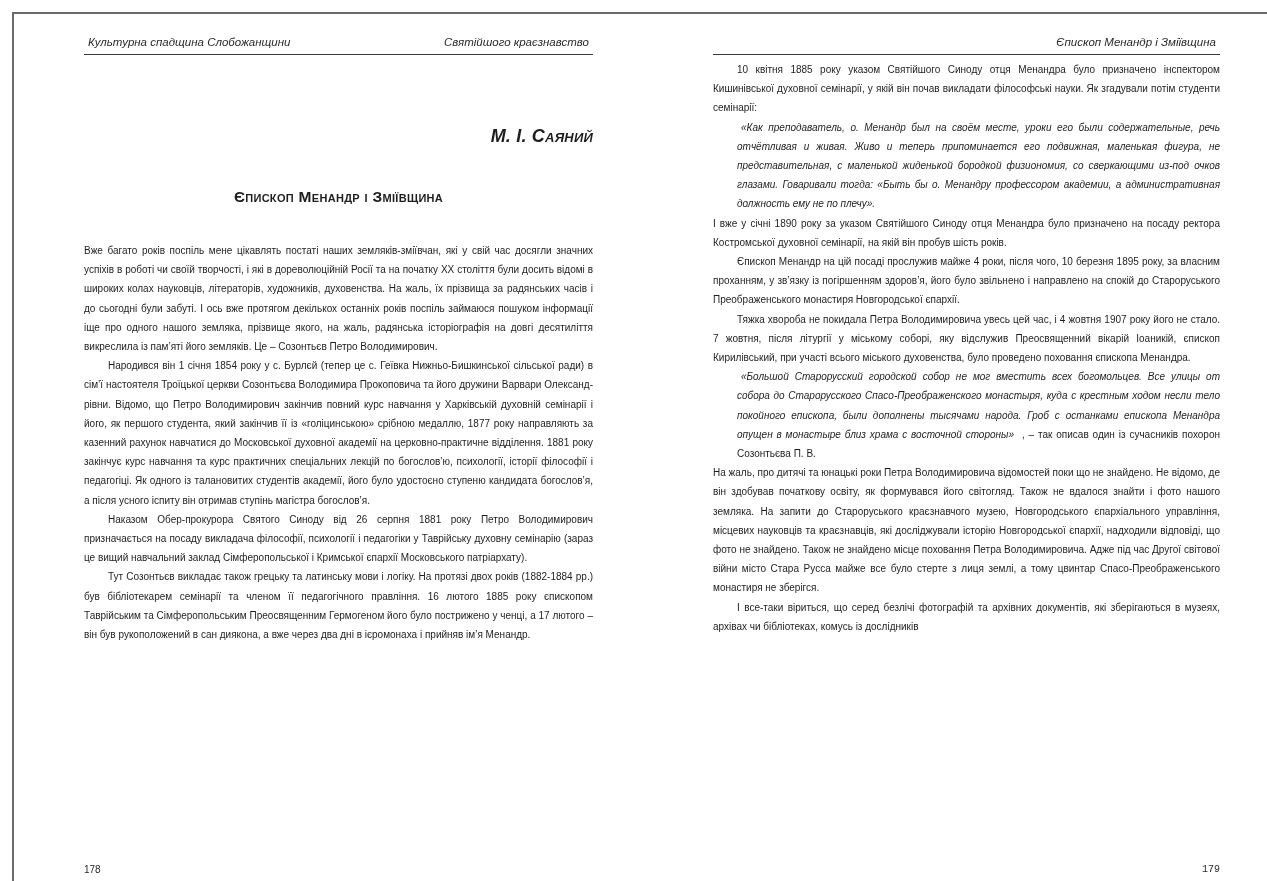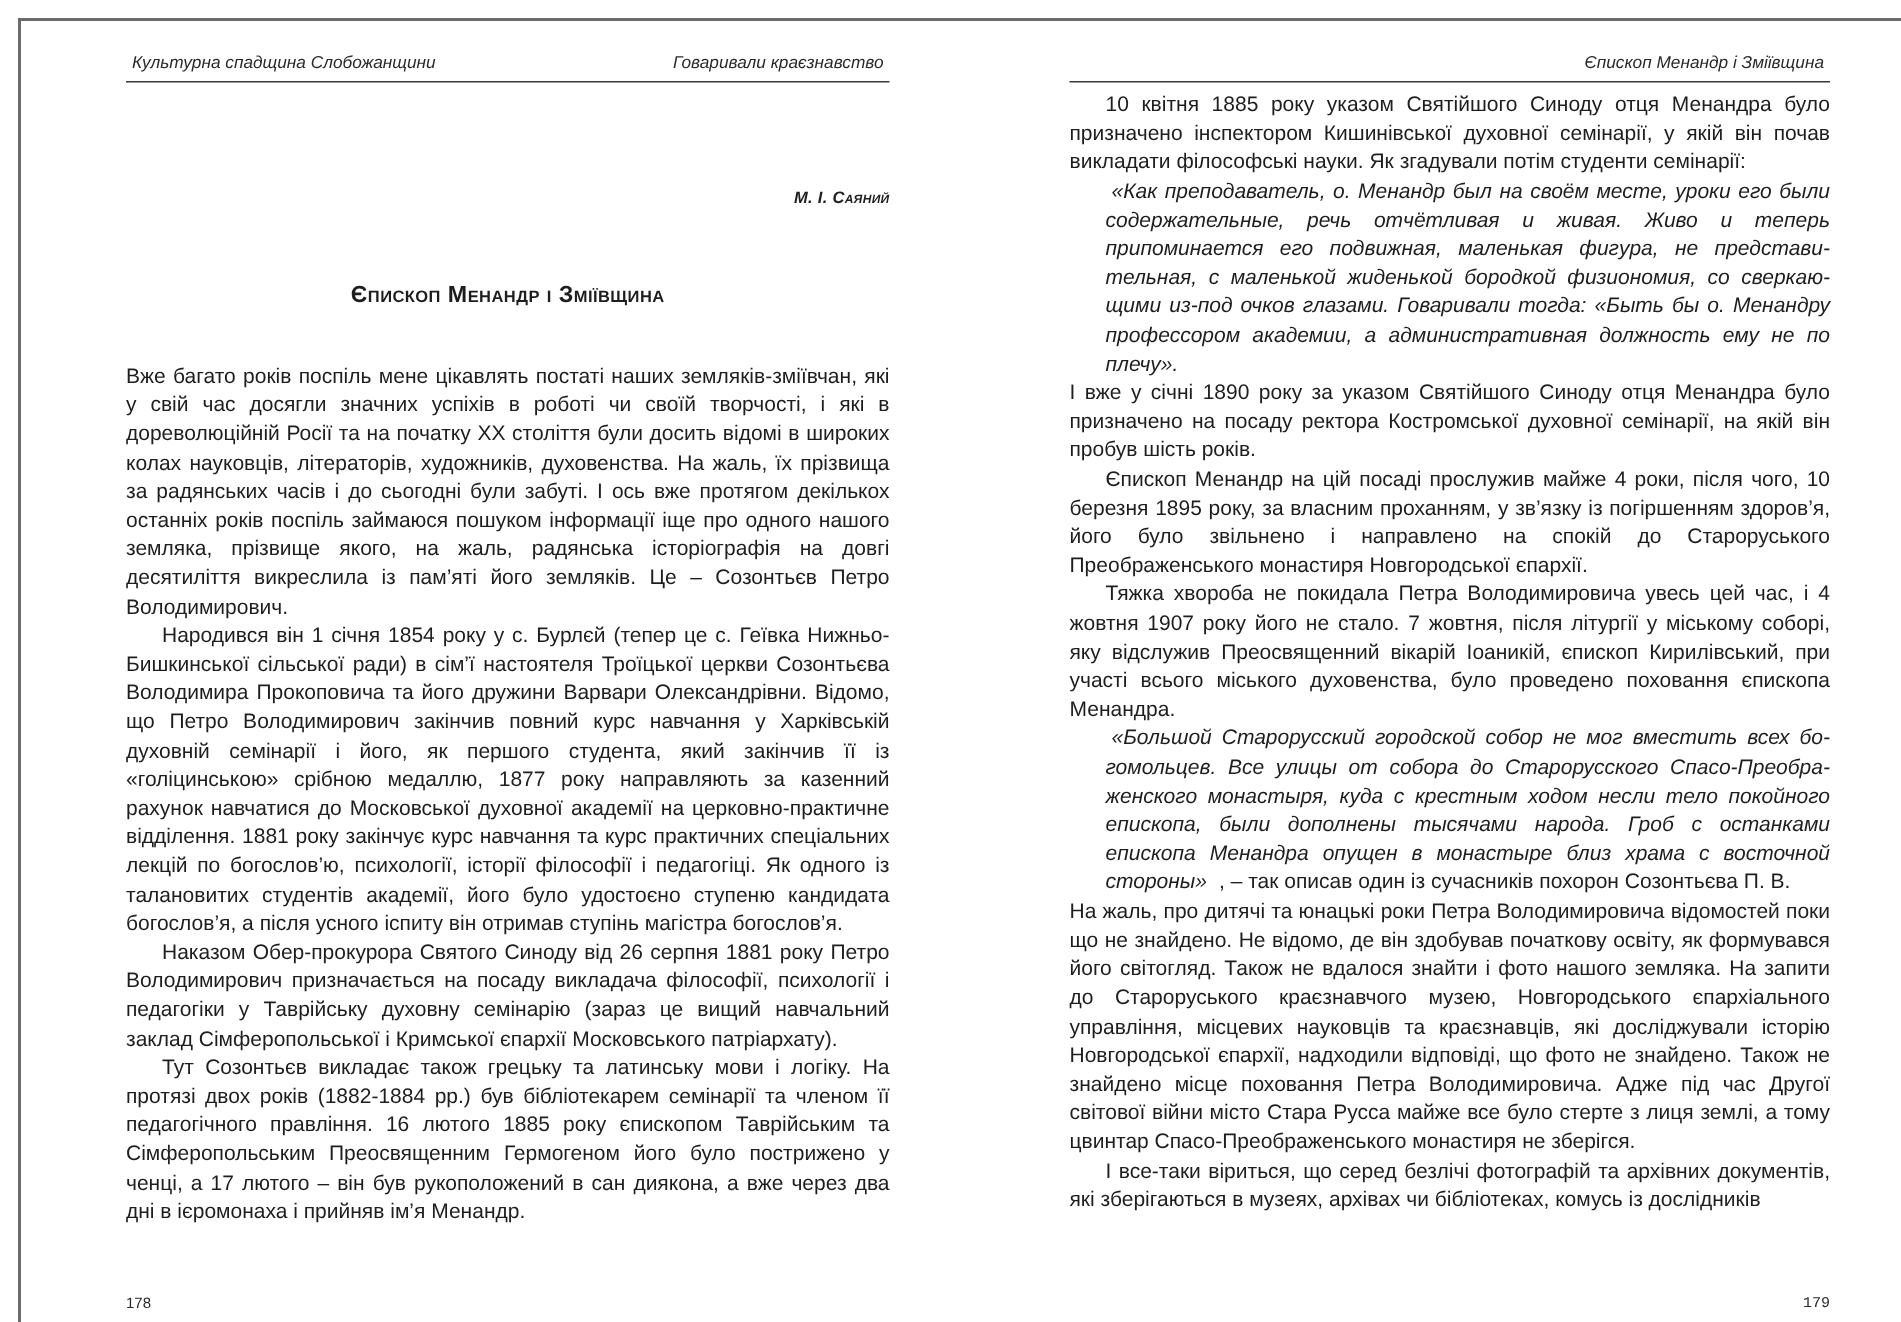--- a/index.html
+++ b/index.html
@@ -31,34 +31,34 @@
     font-size: 11.5px;
     color: #2a2a2a;
     display: flex; justify-content: space-between; align-items: flex-end;
     padding-bottom: 2px;
   }
   .page.right .running-head { justify-content: flex-end; }
 
   .author {
     position: absolute; top: 104px; right: 0;
     font-weight: bold; font-style: italic;
-    font-size: 11px; font-variant: small-caps;
+    font-size: 18px; font-variant: small-caps;
     letter-spacing: 0.2px;
   }
   .title {
     position: absolute; top: 166px; left: 0; right: 0;
     text-align: center;
     font-weight: bold; font-size: 15.5px;
     font-variant: small-caps;
     letter-spacing: 0.3px;
   }
 
   .body {
     position: absolute; left: 0; right: 0;
-    font-size: 14px;
+    font-size: 10px;
     line-height: 19.2px;
     text-align: justify;
     hyphens: manual;
   }
   .page.left .body  { top: 219px; }
   .page.right .body { top: 38px; }
 
   .body p { margin: 0; }
   .body p.indent { text-indent: 24px; }
   .body p.quote {
@@ -75,21 +75,21 @@
   .page.right .page-number { right: 0; font-family: Liberation Mono, monospace; }
 </style>
 </head>
 <body>
 
 <div class="frame">
 
   <div class="page left">
     <div class="running-head">
       <span>Культурна спадщина Слобожанщини</span>
-      <span>Говаривали краєзнавство</span>
+      <span>Святійшого краєзнавство</span>
     </div>
 
     <div class="author">М. І. Саяний</div>
     <div class="title">Єпископ Менандр і Зміївщина</div>
 
     <div class="body">
       <p>Вже багато років поспіль мене цікавлять постаті наших земляків-зміїв­чан, які у свій час досягли значних успіхів в роботі чи своїй творчості, і які в дореволюційній Росії та на початку XX століття були досить відомі в ши­роких колах науковців, літераторів, художників, духовенства. На жаль, їх прізвища за радянських часів і до сьогодні були забуті. І ось вже протягом декількох останніх років поспіль займаюся пошуком інформації іще про одного нашого земляка, прізвище якого, на жаль, радянська історіографія на довгі десятиліття викреслила із пам’яті його земляків. Це – Созонтьєв Петро Володимирович.</p>
       <p class="indent">Народився він 1 січня 1854 року у с. Бурлєй (тепер це с. Геївка Ниж­ньо-Бишкинської сільської ради) в сім’ї настоятеля Троїцької церкви Со­зонтьєва Володимира Прокоповича та його дружини Варвари Олександ­рівни. Відомо, що Петро Володимирович закінчив повний курс навчання у Харківській духовній семінарії і його, як першого студента, який закінчив її із «голіцинською» срібною медаллю, 1877 року направляють за казенний рахунок навчатися до Московської духовної академії на церковно-прак­тичне відділення. 1881 року закінчує курс навчання та курс практичних спеціальних лекцій по богослов’ю, психології, історії філософії і педагогіці. Як одного із талановитих студентів академії, його було удостоєно ступеню кандидата богослов’я, а після усного іспиту він отримав ступінь магістра богослов’я.</p>
       <p class="indent">Наказом Обер-прокурора Святого Синоду від 26 серпня 1881 року Петро Володимирович призначається на посаду викладача філософії, психології і педагогіки у Таврійську духовну семінарію (зараз це вищий навчальний заклад Сімферопольської і Кримської єпархії Московського патріархату).</p>
       <p class="indent">Тут Созонтьєв викладає також грецьку та латинську мови і логіку. На протязі двох років (1882-1884 рр.) був бібліотекарем семінарії та членом її педагогічного правління. 16 лютого 1885 року єпископом Таврійським та Сімферопольським Преосвященним Гермогеном його було пострижено у ченці, а 17 лютого – він був рукоположений в сан диякона, а вже через два дні в ієромонаха і прийняв ім’я Менандр.</p>

